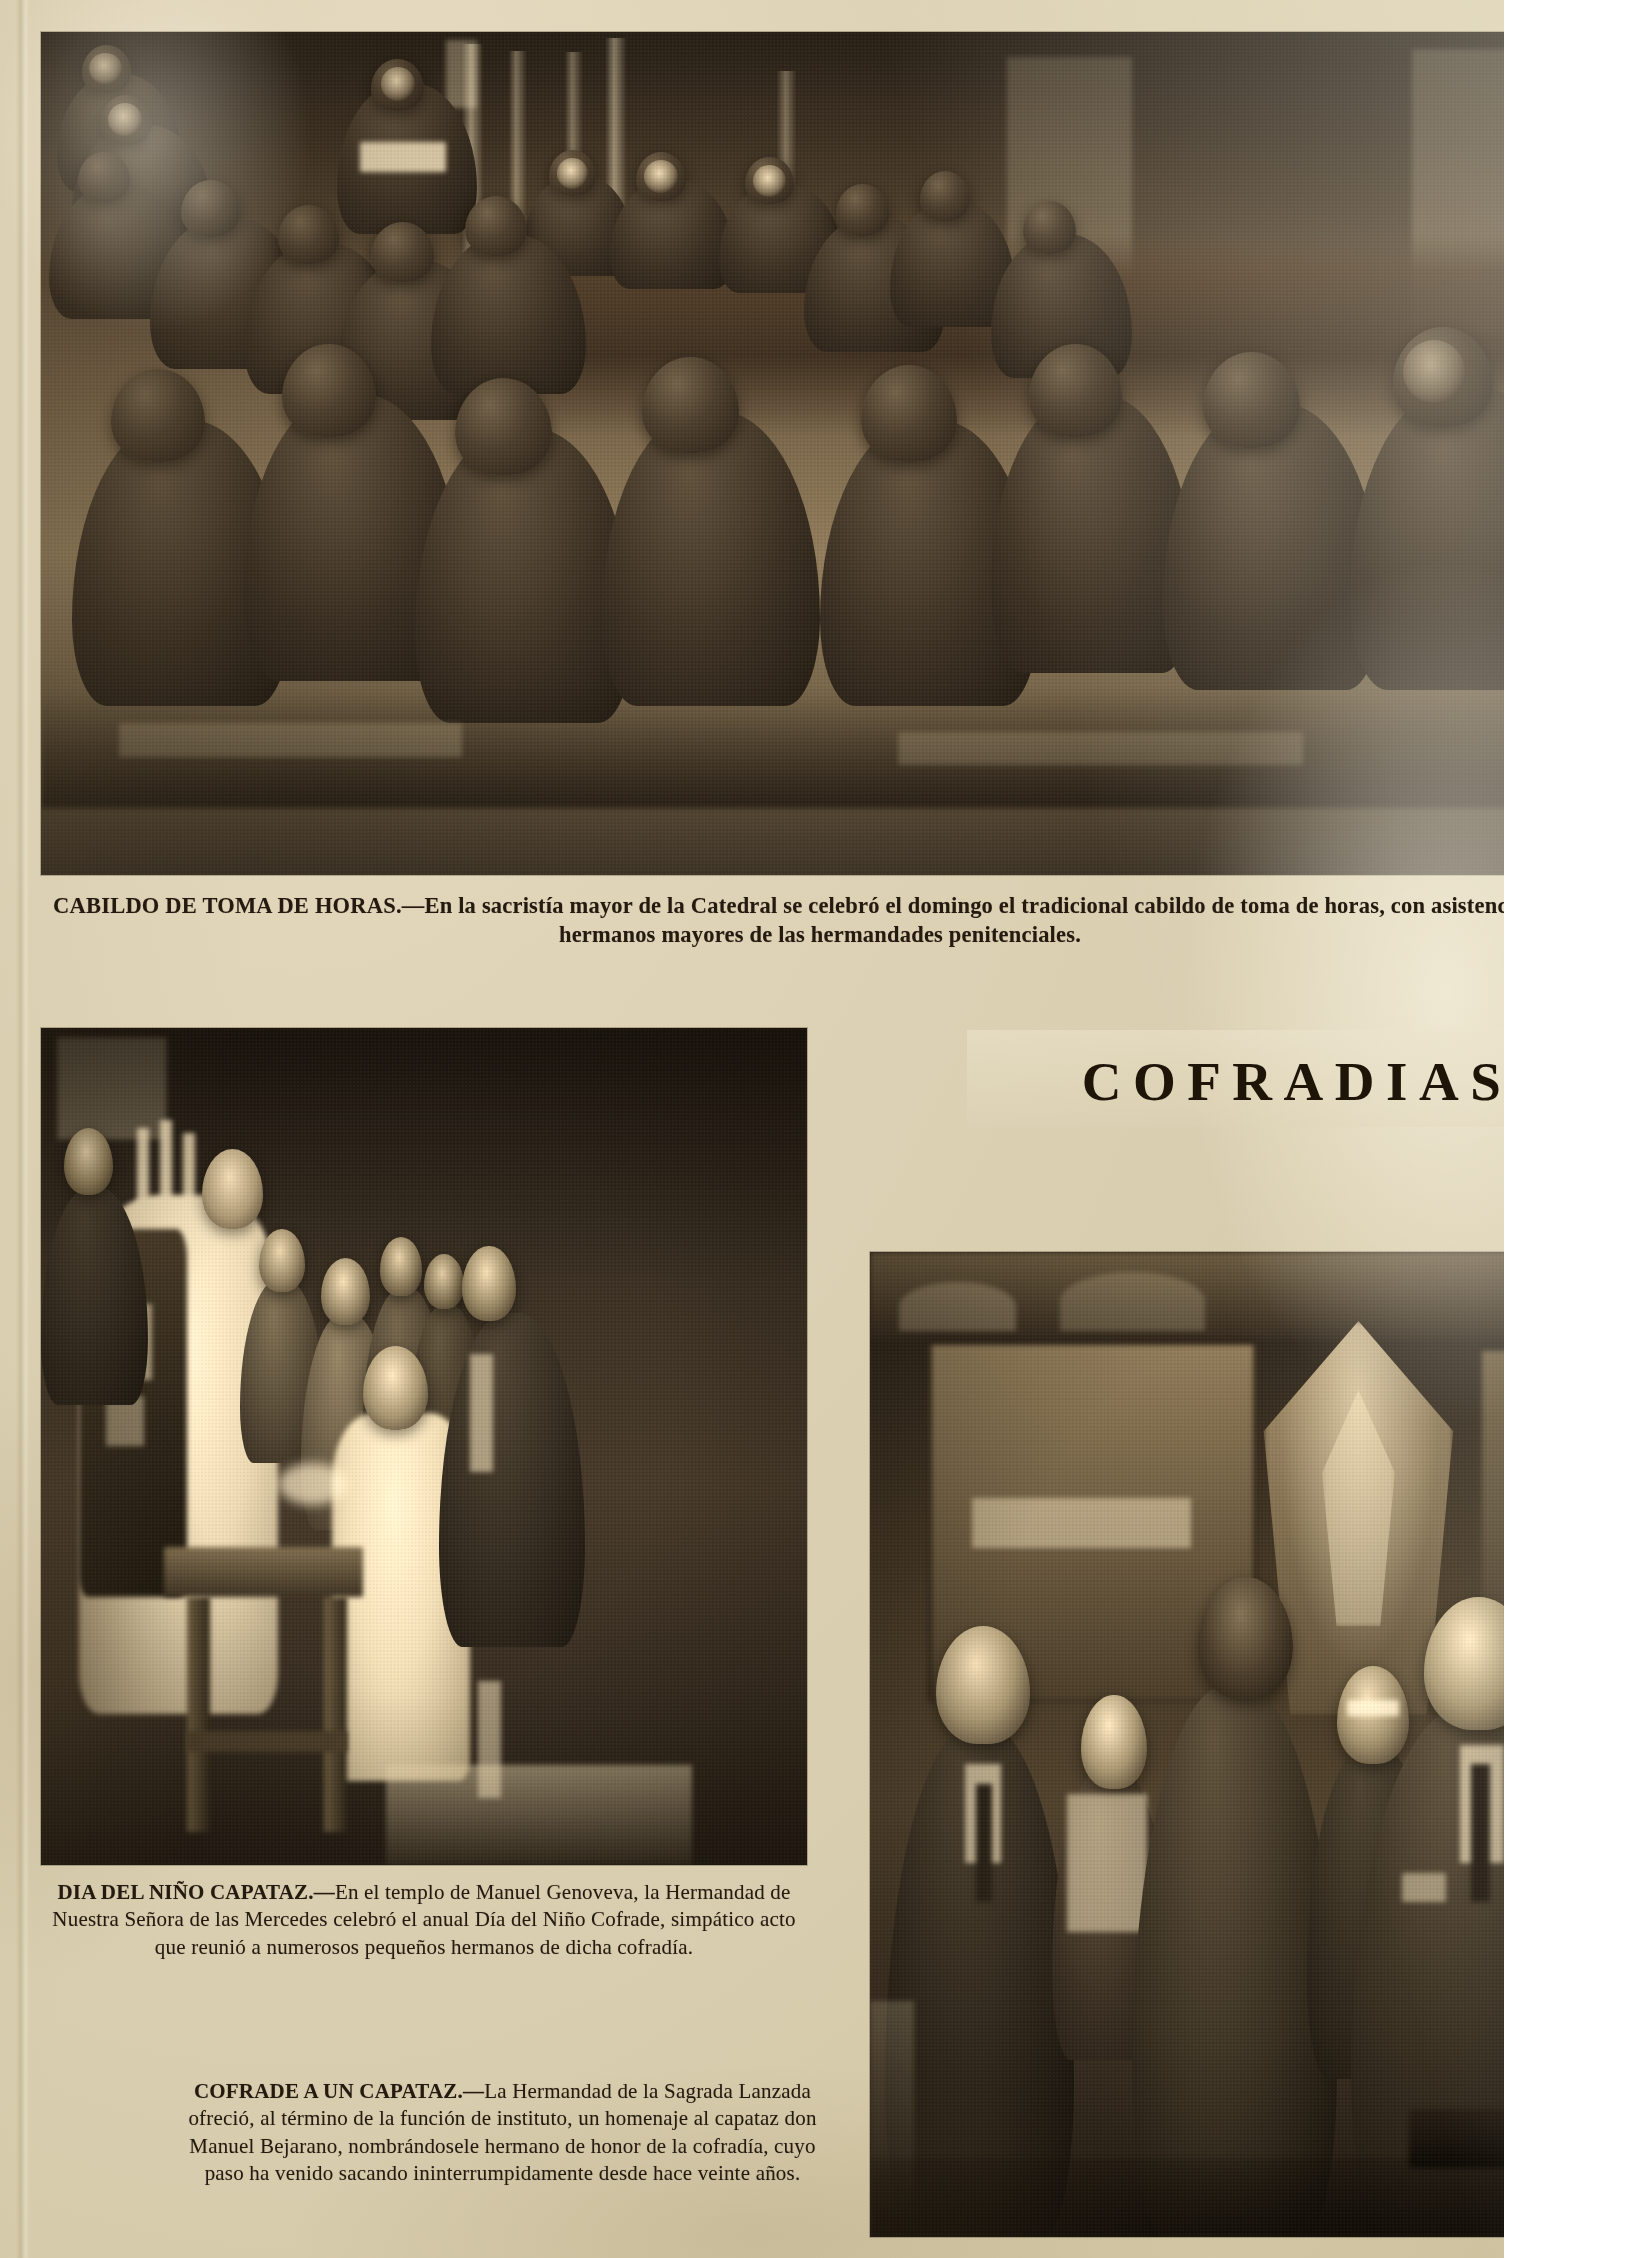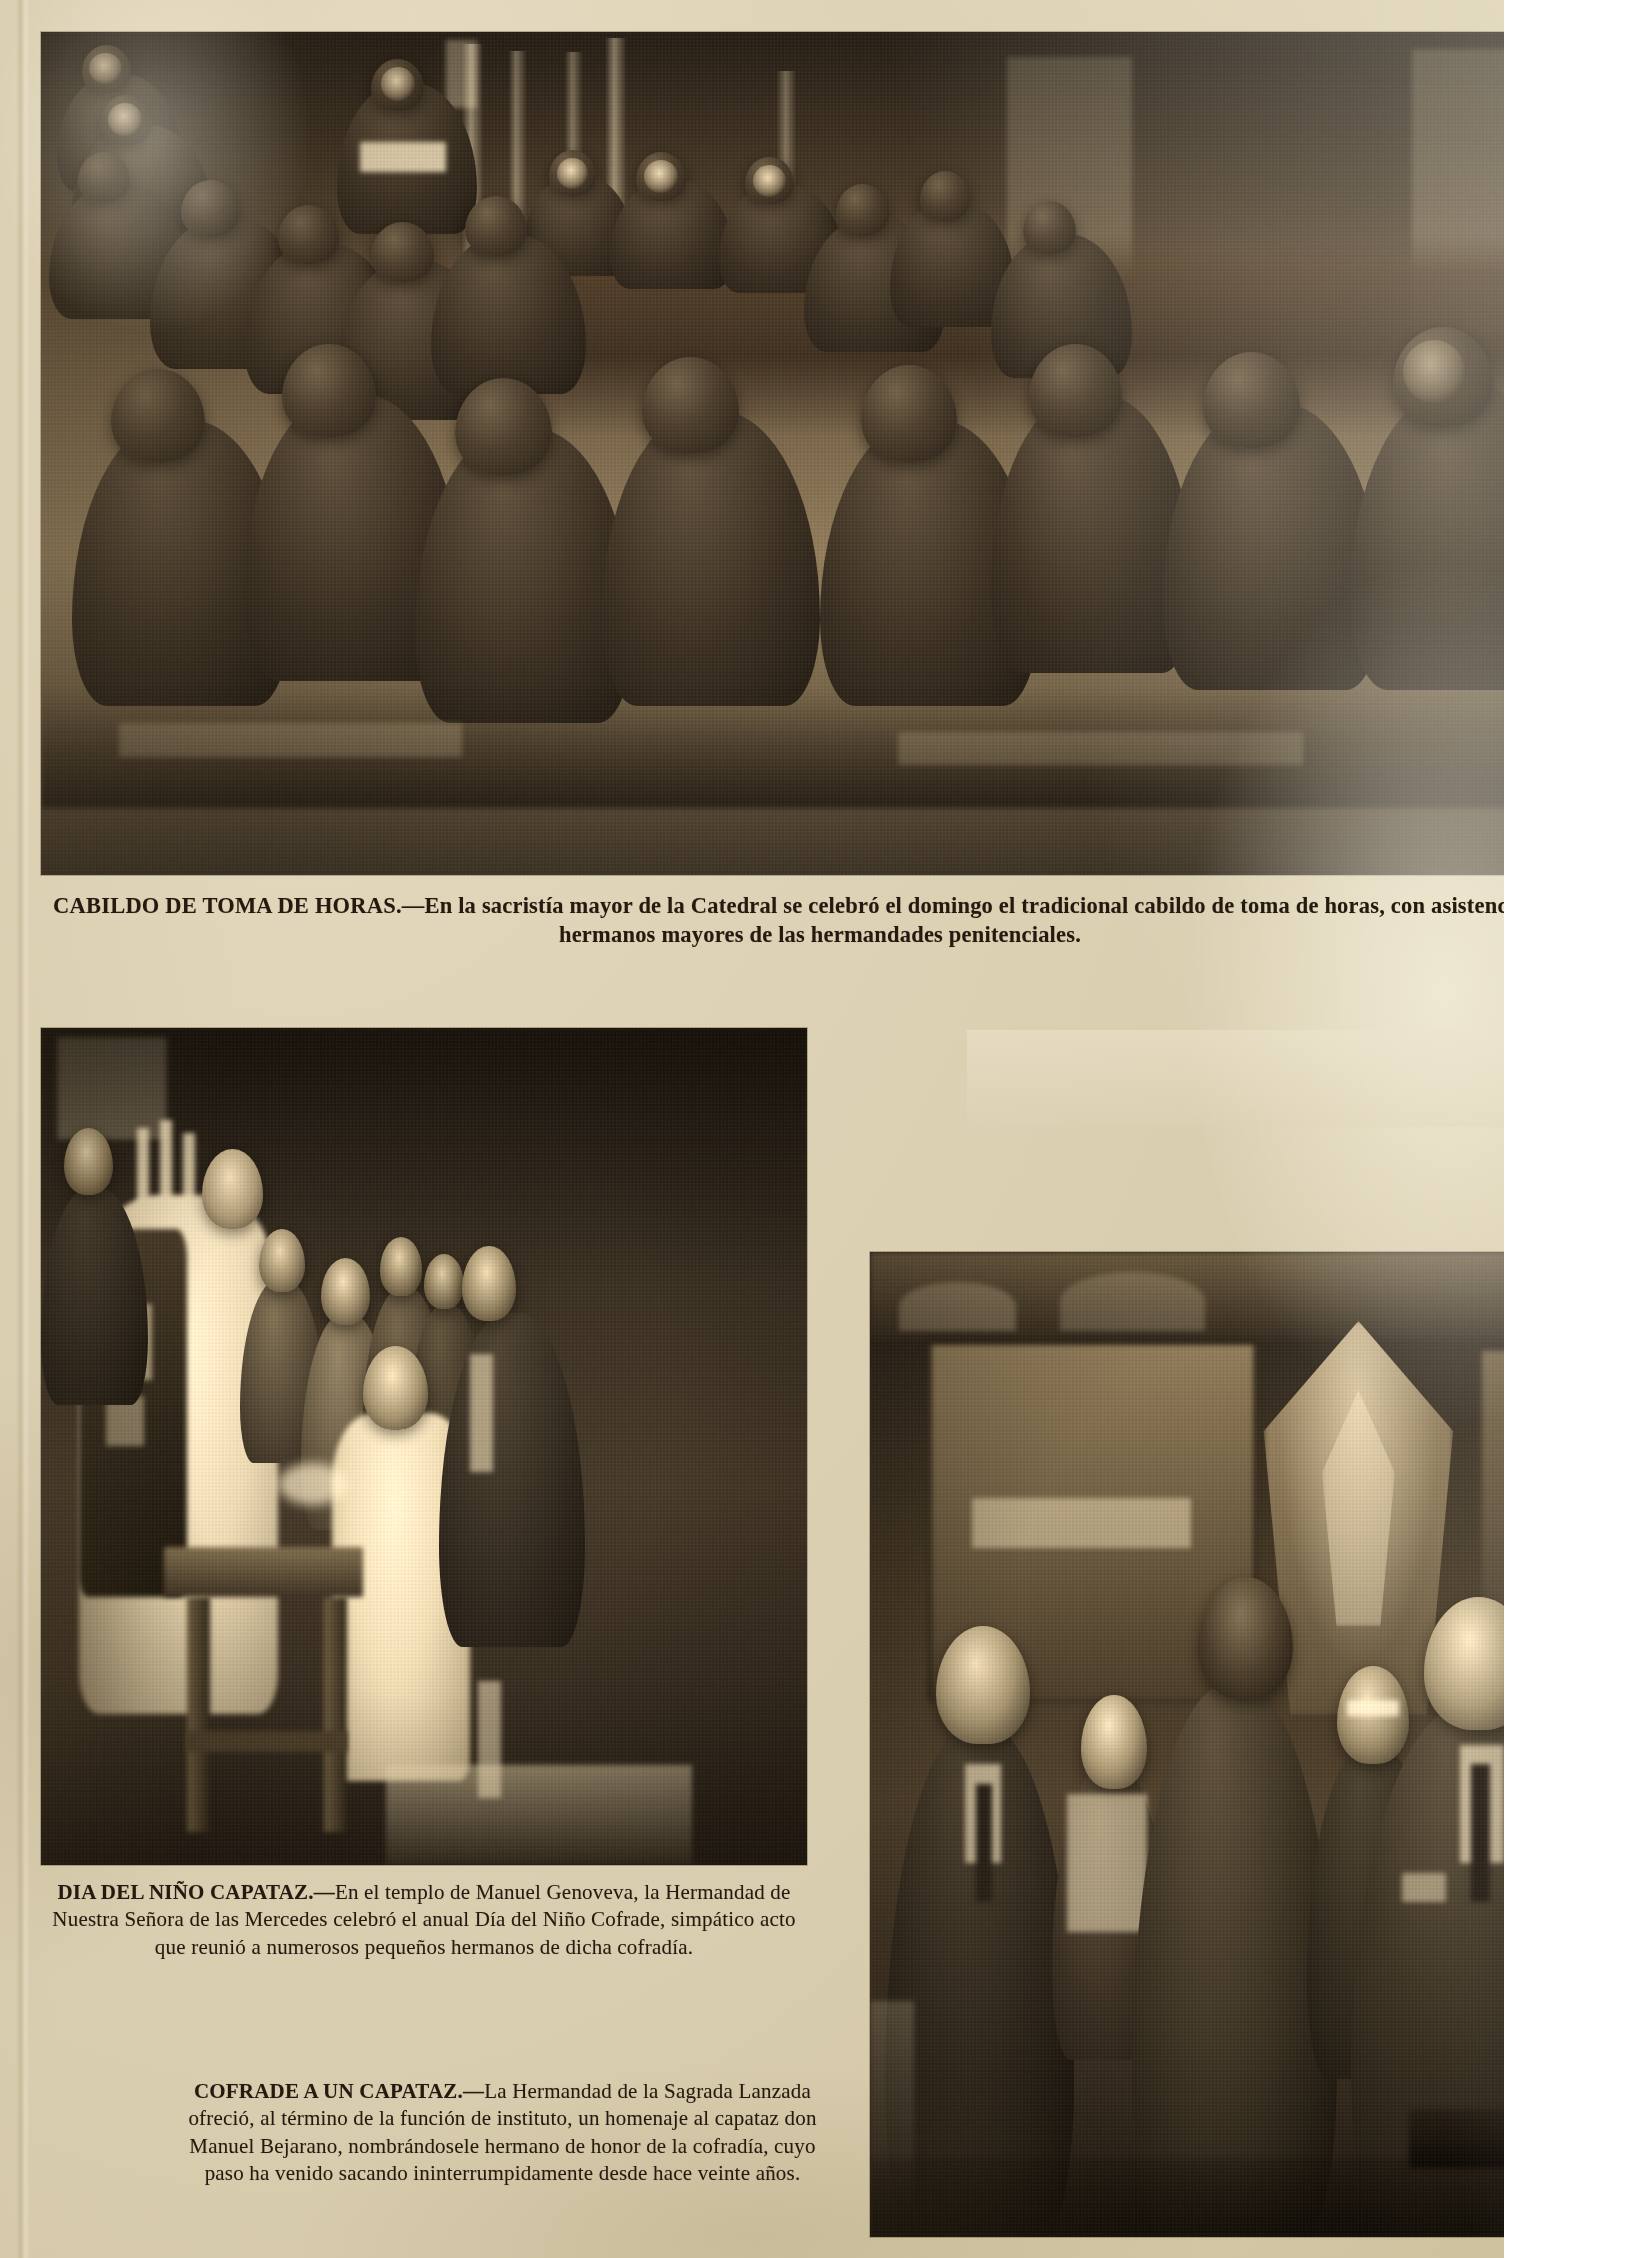--- a/index.html
+++ b/index.html
@@ -266,20 +266,21 @@
 
     <div class="halftone"></div>
     <div class="vignette"></div>
   </div>
 
   <div class="caption" id="caption-cabildo">
     <span class="lead">CABILDO DE TOMA DE HORAS.—</span><span>En la sacristía mayor de la Catedral se celebró el domingo el tradicional cabildo de toma de horas, con asistencia de los hermanos mayores de las hermandades penitenciales.</span>
   </div>
 
   <div class="section-title-bg"></div>
+  <div class="section-title">COFRADIAS</div>
 
   <div class="photo" id="photo-nino">
 
     <div class="rect" style="left:2%;top:1%;width:14%;height:12%;background:rgba(225,210,175,0.45);border:2.6px solid rgba(40,30,18,0.7);"></div>
 
     <div class="rect" style="left:0%;top:0%;width:100%;height:30%;background:linear-gradient(180deg, rgba(20,14,8,0.55), rgba(20,14,8,0.0));"></div>
 
     <div class="rect" style="left:12.5%;top:12%;width:1.6%;height:10%;background:rgba(240,228,196,0.8);"></div>
     <div class="rect" style="left:15.5%;top:11%;width:1.6%;height:11%;background:rgba(240,228,196,0.8);"></div>
     <div class="rect" style="left:18.5%;top:12.5%;width:1.6%;height:10%;background:rgba(240,228,196,0.75);"></div>

